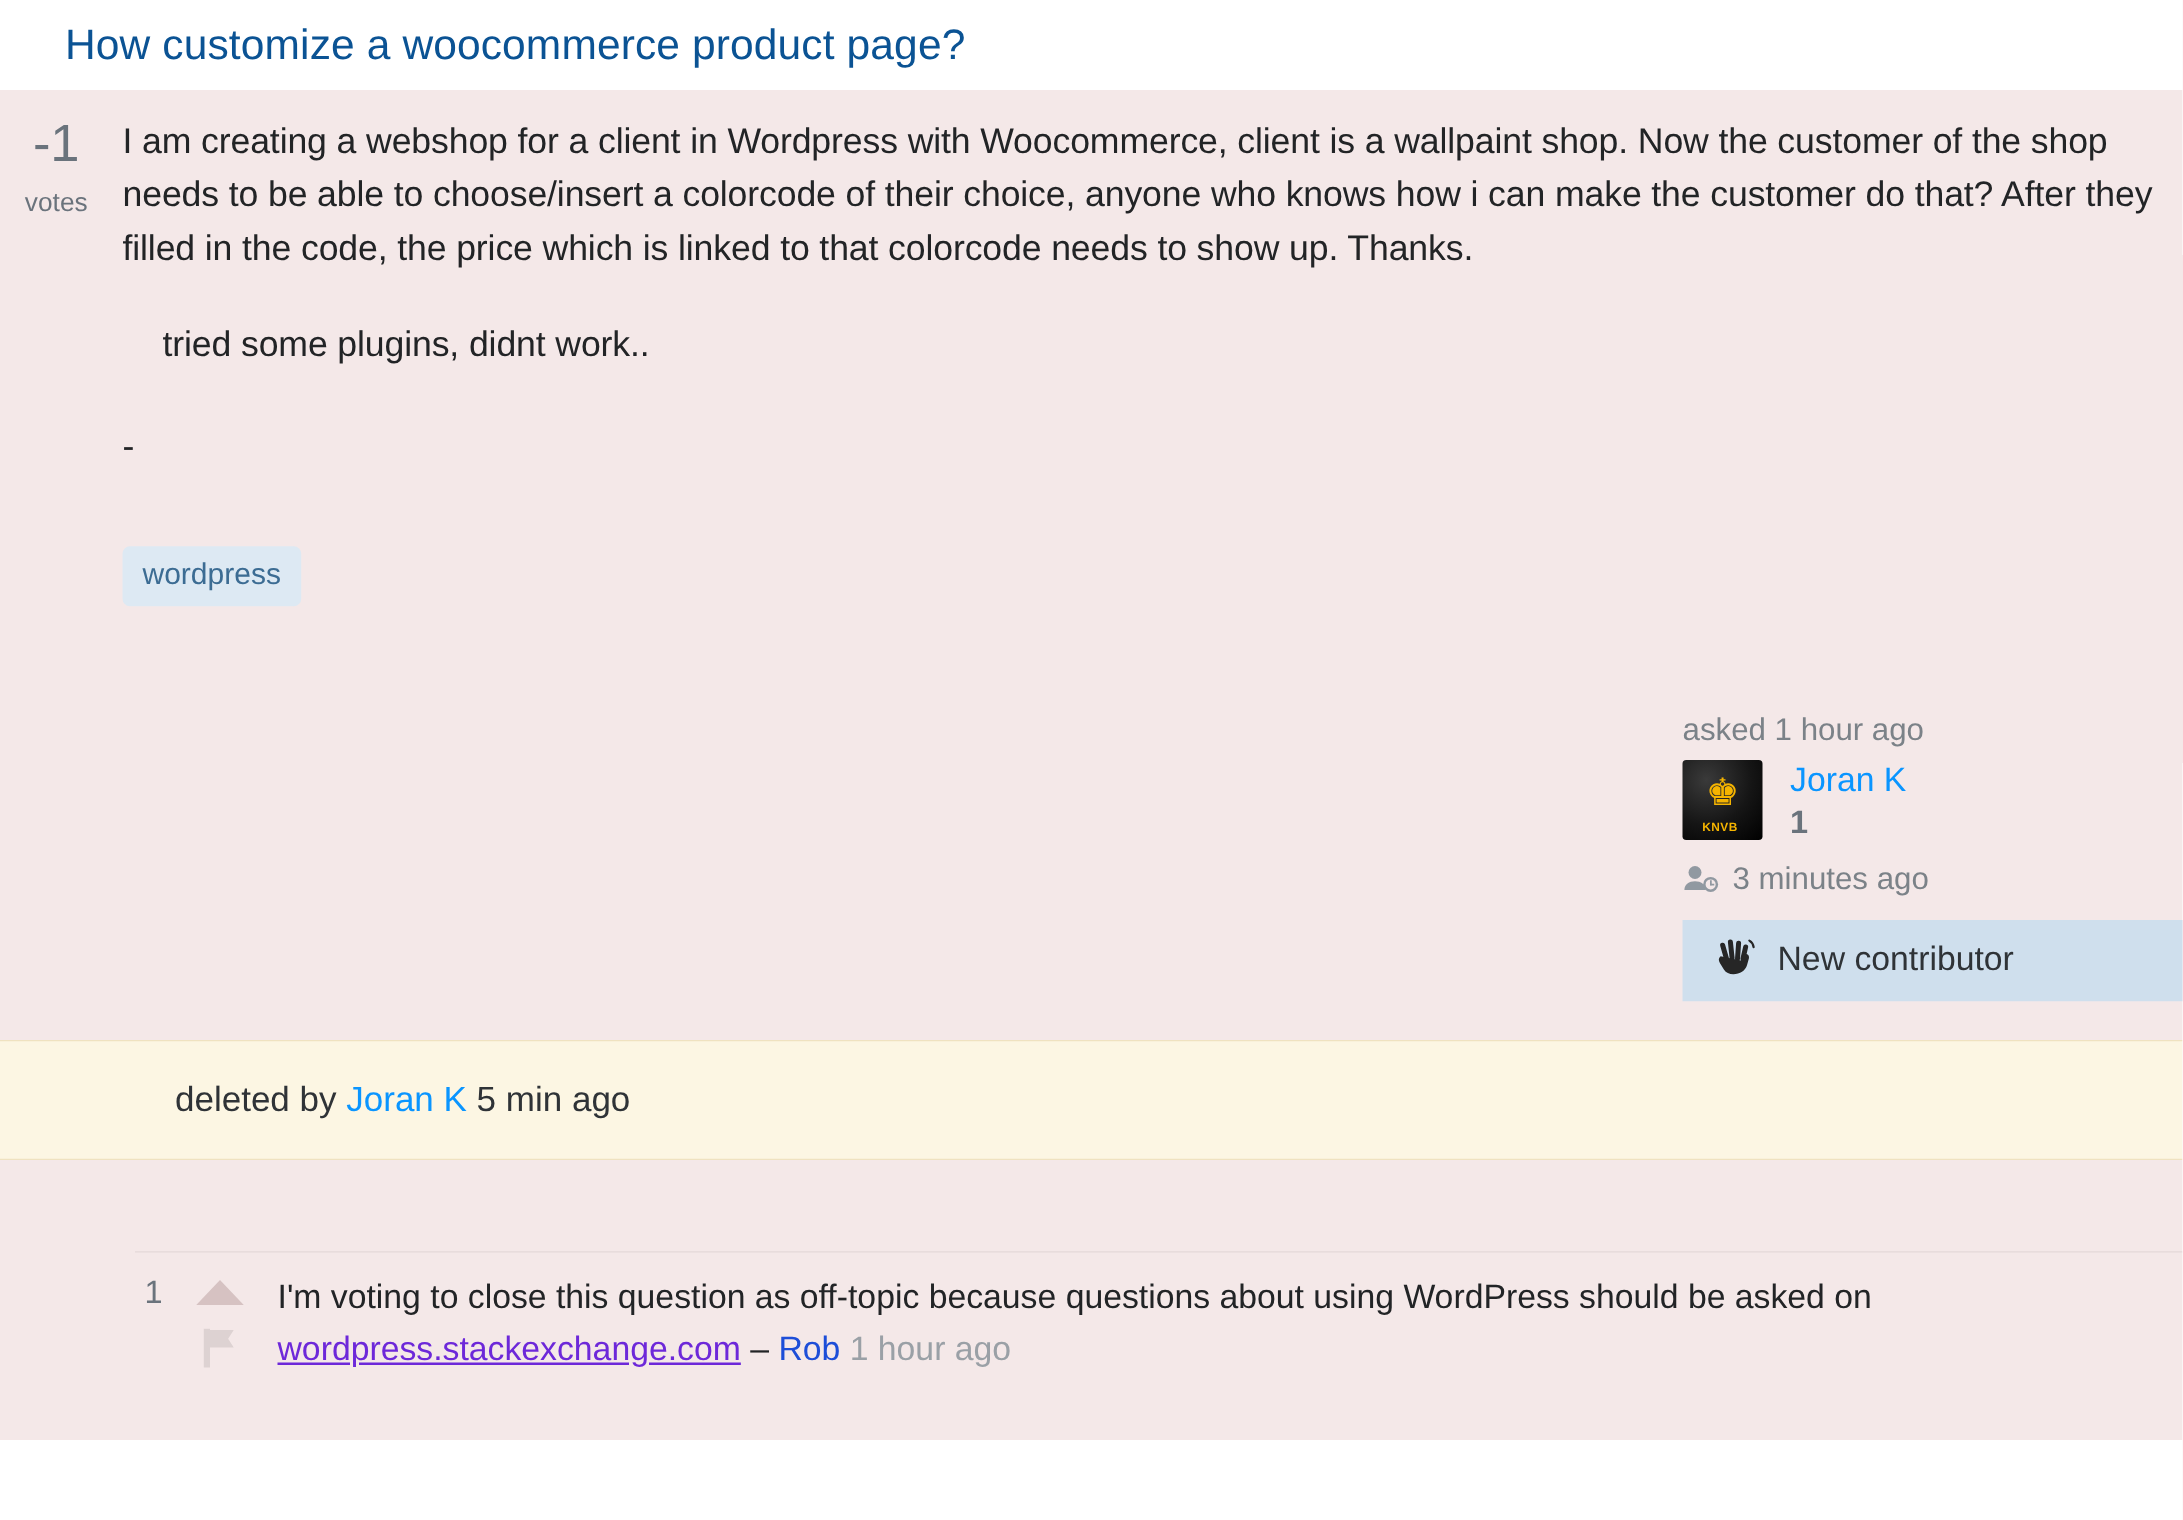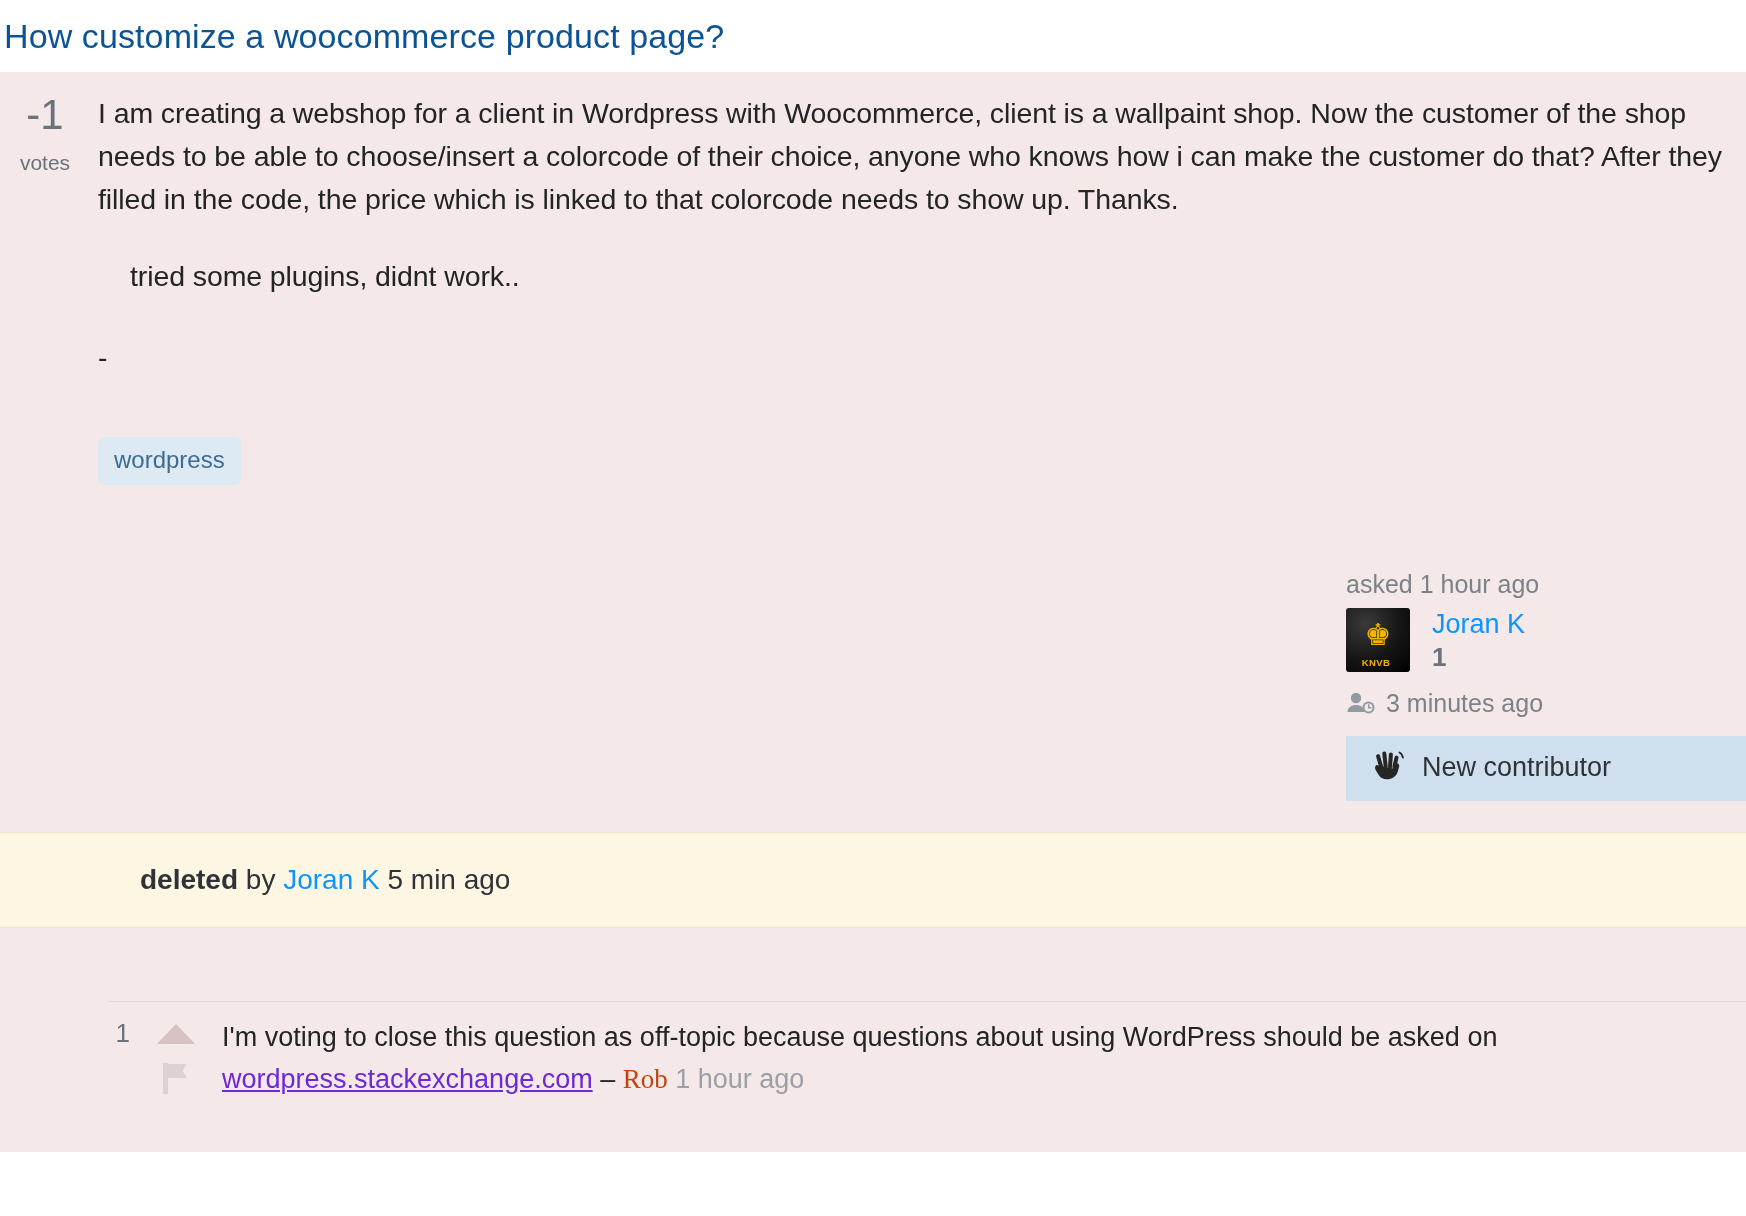--- a/index.html
+++ b/index.html
@@ -16,20 +16,21 @@
   }
 
   
   .title-bar {
     height: 72px;
     background: #ffffff;
     display: flex;
     align-items: center;
     padding-left: 4px;
     box-sizing: border-box;
+    margin-left: 48px;
   }
   .question-title {
     font-size: 34px;
     color: #0b5394;
     line-height: 1.2;
     letter-spacing: .1px;
     text-decoration: none;
     white-space: nowrap;
   }
 
@@ -206,21 +207,21 @@
     border-top: 1px solid #efe2c0;
     border-bottom: 1px solid #efe2c0;
     height: 96px;
     display: flex;
     align-items: center;
     padding-left: 140px;
     box-sizing: border-box;
     font-size: 28px;
     color: #2f3337;
   }
-  .deleted-bar b { font-weight: bold; }
+  .deleted-bar b { font-weight: normal; }
   .deleted-bar a {
     color: #0a95ff;
     text-decoration: none;
   }
   .deleted-bar .sp { white-space: pre; }
 
   
   .comments-wrap {
     background: #f4e8e8;
     padding: 0 0 0 0;
@@ -273,23 +274,22 @@
     font-size: 27px;
     line-height: 42px;
     color: #222426;
     padding-top: 2px;
     max-width: 1560px;
   }
   .c-text a.link {
     color: #6d28d9;
   }
   .c-text a.user {
-    color: #c2410c;
-    text-decoration: none;
-    font-family: Liberation Serif, serif;
+    color: #1d4ed8;
+    text-decoration: none;
   }
   .c-text .dash { color: #222426; }
   .c-text .ts { color: #9aa0a6; }
 </style>
 </head>
 <body>
 
 <div class="title-bar">
   <a href="#" class="question-title">How customize a woocommerce product page?</a>
 </div>

